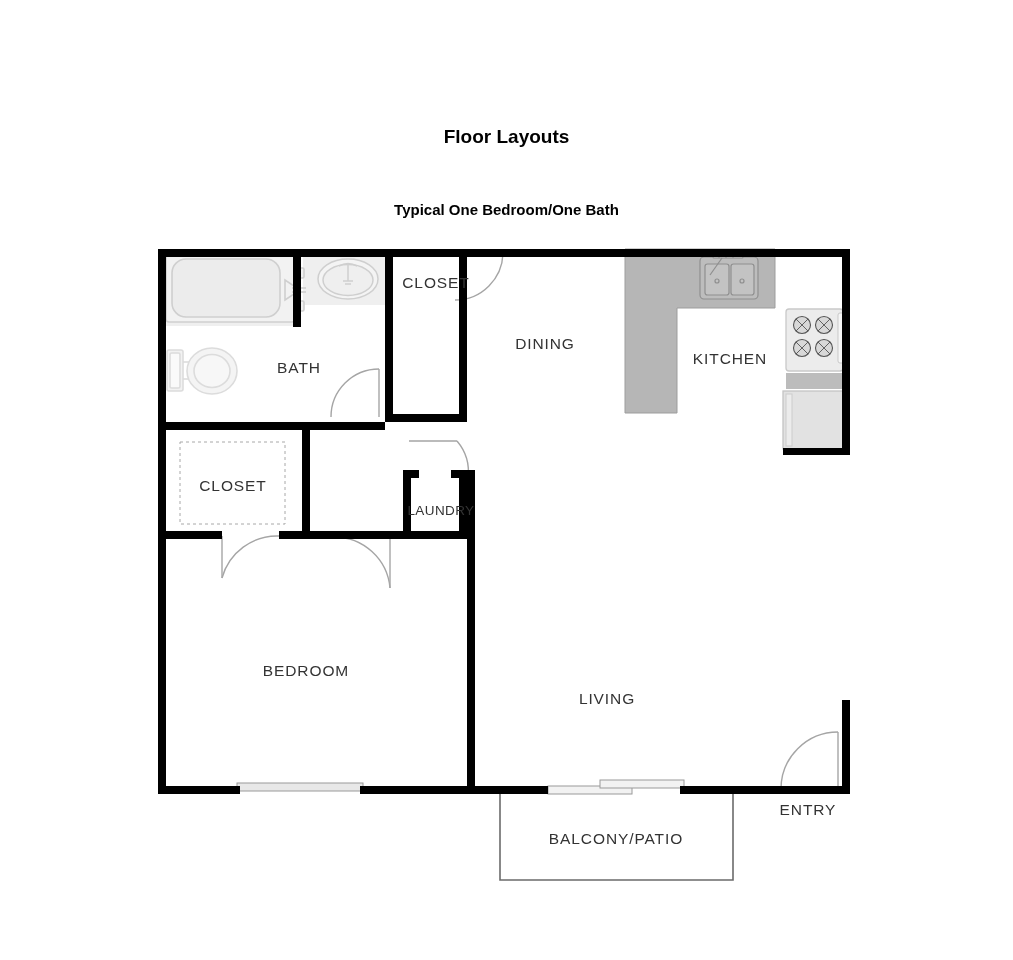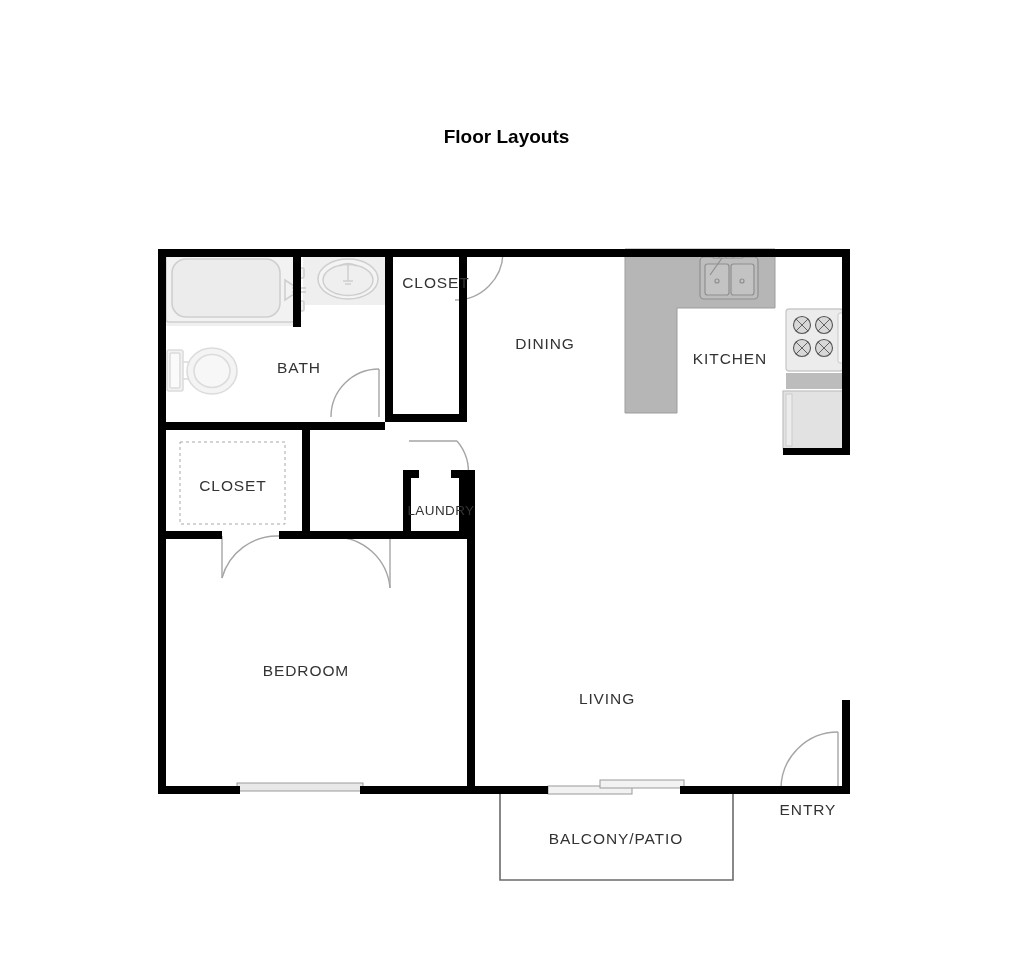--- a/index.html
+++ b/index.html
@@ -78,20 +78,21 @@
   }
 </style>
 </head>
 <body>
 
 <div id="page">
 
 
   <div class="section-title">Floor Layouts</div>
 
+  <div class="plan-title">Typical One Bedroom/One Bath</div>
 
   <div class="floorplan-wrap">
     <svg class="floorplan" viewBox="0 0 1013 960" xmlns="http://www.w3.org/2000/svg">
 
       <g>
         <path d="M 625 249 L 775 249 L 775 308 L 677 308 L 677 413 L 625 413 Z" fill="#b6b6b6" stroke="#9d9d9d" stroke-width="1"></path>
       </g>
 
       <g>
         <rect x="161" y="251" width="136" height="75" fill="#efefef" stroke="none"></rect>

